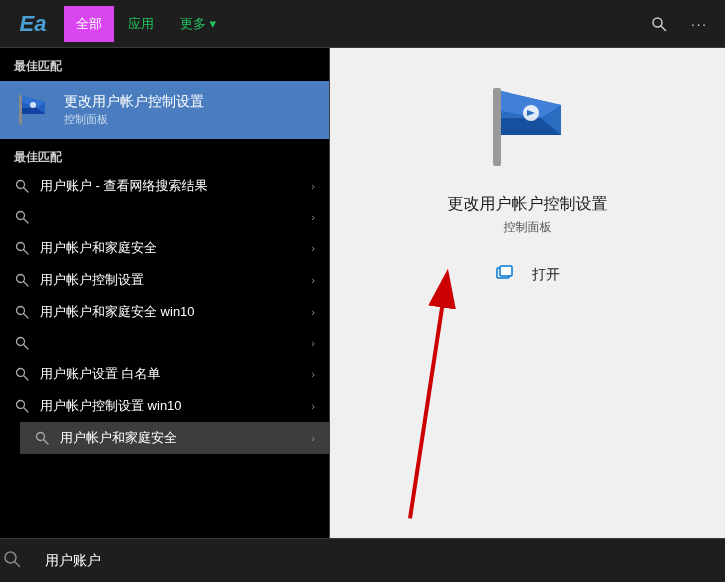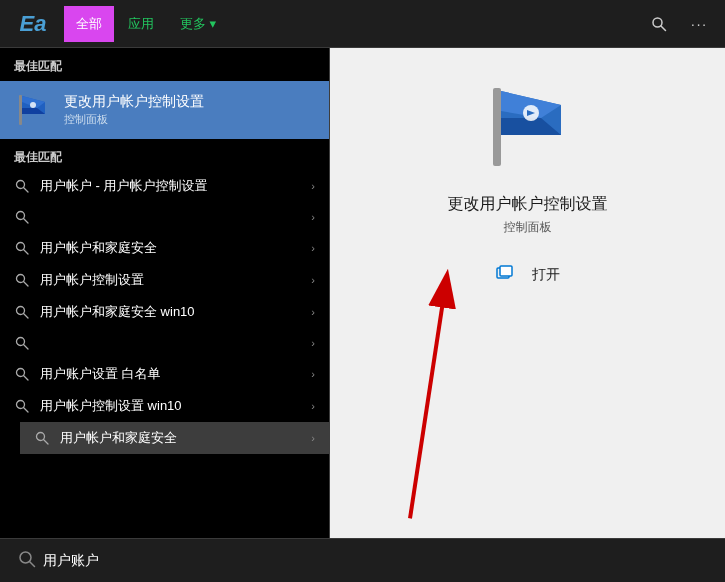--- a/index.html
+++ b/index.html
@@ -254,22 +254,22 @@
       color: #1a1a1a;
       font-size: 14px;
     }
 
     
     .bottom-search-bar {
       height: 44px;
       background: #1e1e1e;
       display: flex;
       align-items: center;
-      padding: 0 18px;
-      gap: 7px;
+      padding: 0 3px;
+      gap: 24px;
       border-top: 1px solid #3a3a3a;
       flex-shrink: 0;
       position: relative;
       z-index: 10;
     }
 
     .search-bar-icon {
       color: #888888;
       font-size: 16px;
       flex-shrink: 0;
@@ -342,21 +342,21 @@
 
       <div class="search-results">
 
         <div class="result-item">
           <span class="search-icon-small">
             <svg width="14" height="14" viewBox="0 0 14 14">
                 <circle cx="5.5" cy="5.5" r="4" stroke="#aaa" stroke-width="1.3" fill="none"></circle>
                 <line x1="8.5" y1="8.5" x2="13" y2="13" stroke="#aaa" stroke-width="1.3" stroke-linecap="round"></line>
               </svg>
           </span>
-          <span class="result-text">用户帐户 - 用户帐户控制设置</span>
+          <span class="result-text">用户账户 - 查看网络搜索结果</span>
           <span class="result-arrow">›</span>
         </div>
 
         <div class="result-item">
           <span class="search-icon-small">
             <svg width="14" height="14" viewBox="0 0 14 14">
                 <circle cx="5.5" cy="5.5" r="4" stroke="#aaa" stroke-width="1.3" fill="none"></circle>
                 <line x1="8.5" y1="8.5" x2="13" y2="13" stroke="#aaa" stroke-width="1.3" stroke-linecap="round"></line>
               </svg>
           </span>

